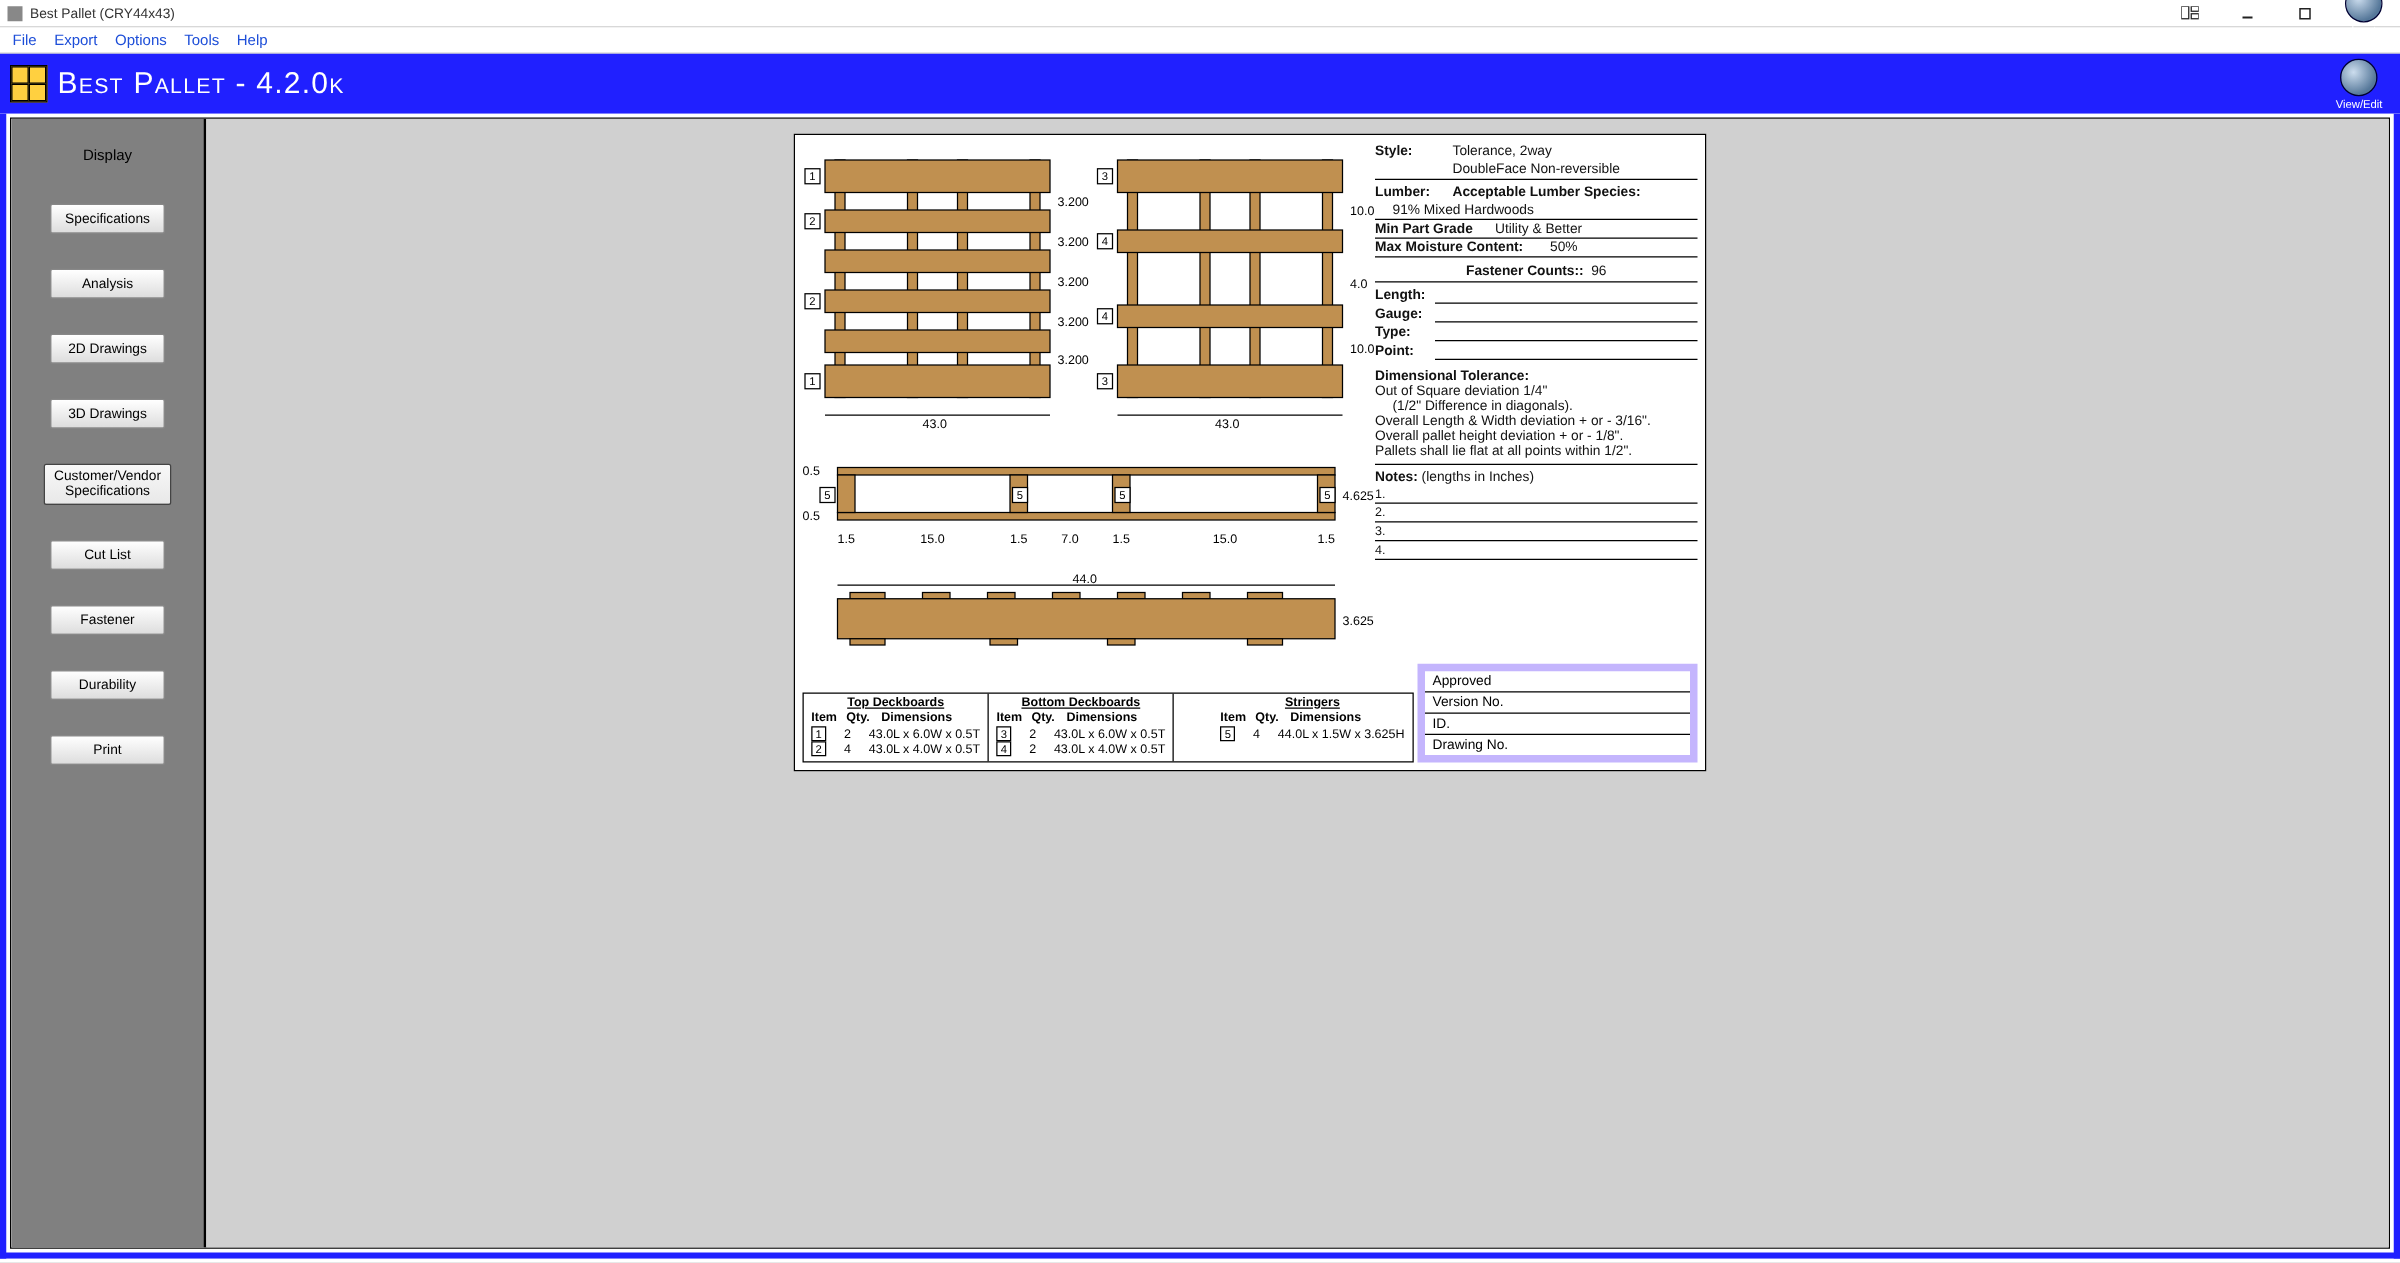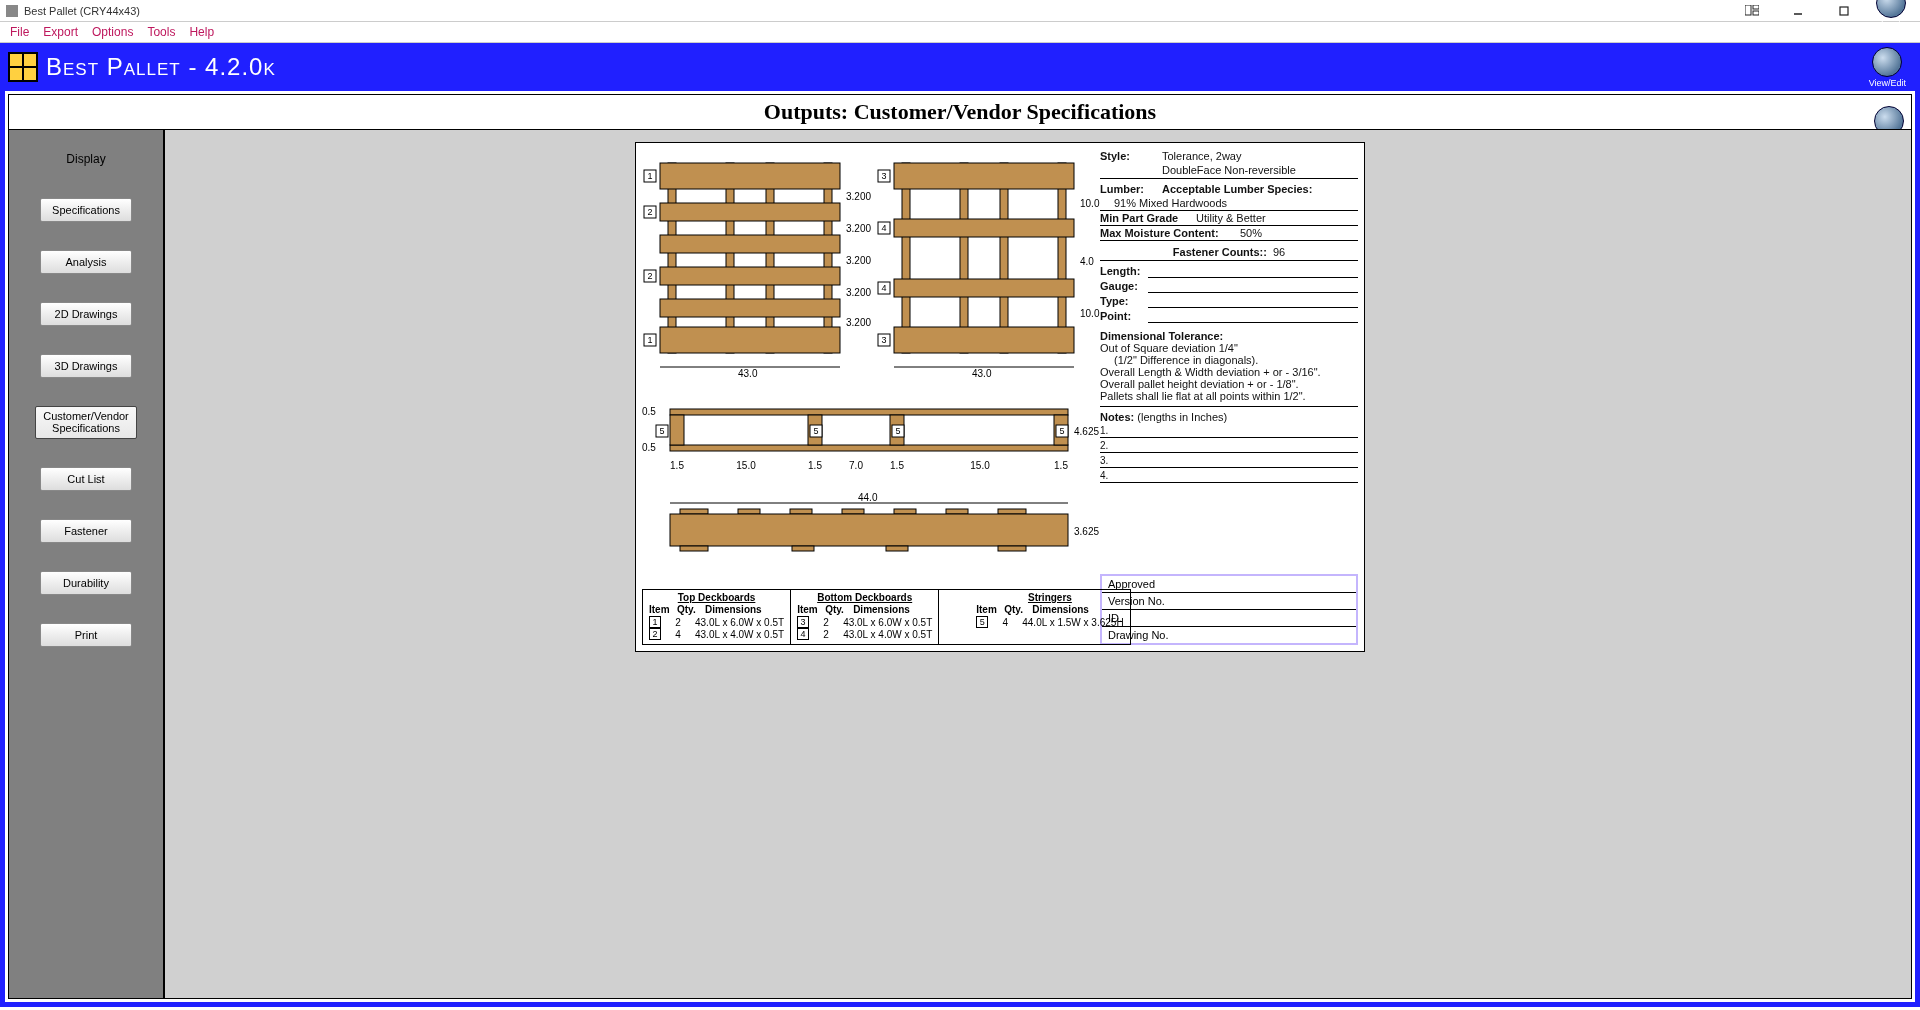--- a/index.html
+++ b/index.html
@@ -4,21 +4,21 @@
 <style>
 * { box-sizing: border-box; margin: 0; padding: 0; }
 body { font-family: Arial, sans-serif; font-size: 11px; background: #fff; overflow: hidden; }
 .titlebar { display:flex; align-items:center; justify-content:space-between; height:22px; padding:0 6px; background:#fff; border-bottom:1px solid #ccc;}
 .titlebar-left { display:flex; align-items:center; gap:6px; }
 .titlebar-icon { width:12px; height:12px; background:#888; }
 .titlebar-title { font-size:11px; color:#333; }
 .winbtns { display:flex; gap:14px; align-items:center; padding-right:8px;}
 .winbtn { width:32px; height:22px; display:flex; align-items:center; justify-content:center; color:#222; font-size:13px;}
 .menubar { display:flex; gap:14px; padding:3px 10px; background:#fff; border-bottom:1px solid #ccc;}
-.menubar span { color:#be185d; font-size:12px; cursor:default;text-align:right;}
+.menubar span { color:#1d4ed8; font-size:12px; cursor:default;text-align:right;}
 .brandbar { height:48px; background:#2020ff; display:flex; align-items:center; justify-content:space-between; padding:0 14px 0 8px;}
 .brand-left { display:flex; align-items:center; gap:8px;}
 .brand-logo { width:30px; height:30px; background:#ffd040; border:1px solid #000; display:grid; grid-template-columns:1fr 1fr; grid-template-rows:1fr 1fr;}
 .brand-logo div{border:1px solid #000;}
 .brand-title { font-family: "Trebuchet MS", sans-serif; font-variant:small-caps; font-size:24px; color:#fff; letter-spacing:1px;}
 .brand-right { display:flex; gap:18px; align-items:flex-end;flex-direction:column;}
 .brand-btn { display:flex; flex-direction:column; align-items:center; gap:1px;}
 .brand-btn .circ { width:30px; height:30px; border-radius:50%; background:radial-gradient(circle at 35% 35%, #cde, #579 70%); border:1px solid #003;}
 .brand-btn .lbl { font-size:9px; color:#fff;}
 .brand-btn.analyze .lbl { color:#ff8000; font-weight:bold;}
@@ -37,21 +37,21 @@
 .spec-row { display:flex; padding:1px 0;}
 .spec-label { font-weight:bold; width:62px;}
 .spec-ul { border-bottom:1px solid #000; flex:1; height:13px;}
 .spec-line { border-bottom:1px solid #000; margin:1px 0 3px 0;}
 .spec-sub { padding-left:14px;}
 .dim-block { margin-top:6px; font-size:11px;}
 .notes-block { margin-top:4px;}
 .notes-lbl { font-weight:bold;}
 .notes-line { border-bottom:1px solid #000; height:13px; margin-top:2px; display:flex;}
 .notes-line span{font-size:10px; width:12px;}
-.tboxes { position:absolute; right:6px; bottom:6px; width:258px; border:2px solid #c4b5fd;}
+.tboxes { position:absolute; right:6px; bottom:6px; width:224px; border:6px solid #c4b5fd;}
 .tboxes div { border-bottom:1px solid #000; padding:2px 6px; font-size:11px;}
 .tboxes div:last-child{border-bottom:none;}
 .parts-tbl { position:absolute; left:6px; bottom:6px; border:1px solid #000; display:flex; font-size:10px;}
 .parts-sec { border-right:1px solid #000; padding:2px 6px 4px 6px;}
 .parts-sec:last-child{border-right:none;margin-left:31px;}
 .parts-hdr{font-weight:bold; text-align:center; margin-bottom:1px;text-decoration:underline;}
 .parts-cols{font-weight:bold; display:flex; gap:6px; margin-bottom:1px;}
 .parts-row{display:flex; gap:6px; align-items:center;}
 .itemnum{display:inline-flex; width:12px; height:12px; border:1px solid #000; align-items:center; justify-content:center; background:#fff; font-size:9px;}
 svg.drawing { position:absolute; }
@@ -124,21 +124,20 @@
       </div>
     <div class="brand-btn analyze">
         <div class="circ"></div>
         <div class="lbl">Analyze</div>
       </div>
   </div>
 </div>
 
 <div class="outer-frame">
   <div class="inner-frame">
-    <div class="page-title">Outputs: Customer/Vendor Specifications</div>
     <div class="workspace">
 
       <div class="sidebar">
         <div class="sidebar-header">Display</div>
         <div class="side-btn">Specifications</div>
         <div class="side-btn">Analysis</div>
         <div class="side-btn">2D Drawings</div>
         <div class="side-btn">3D Drawings</div>
         <div class="side-btn two-line selected">Customer/Vendor Specifications</div>
         <div class="side-btn">Cut List</div>

